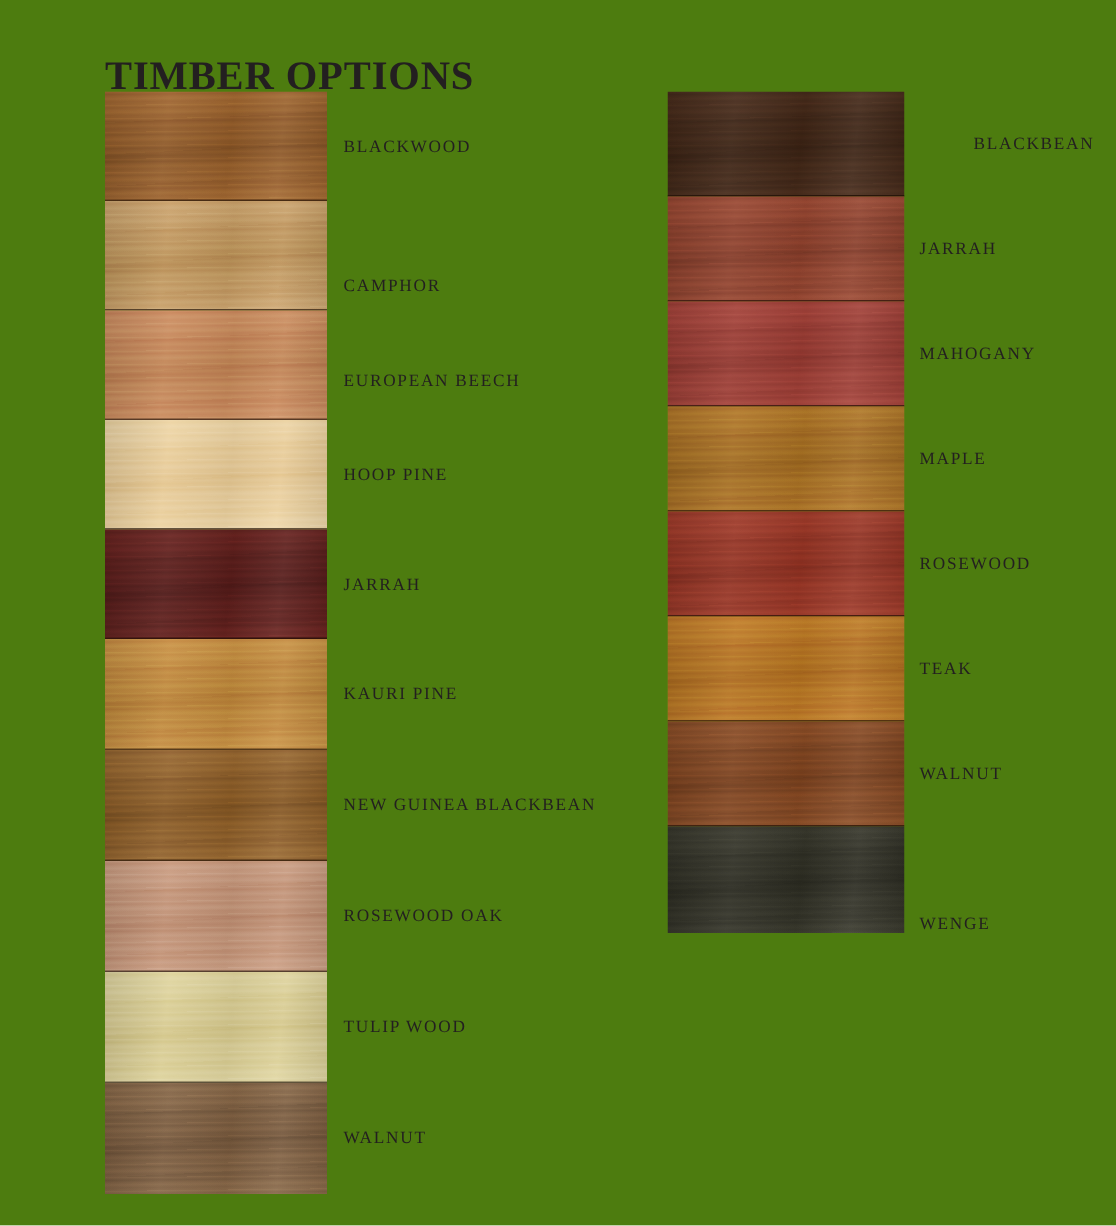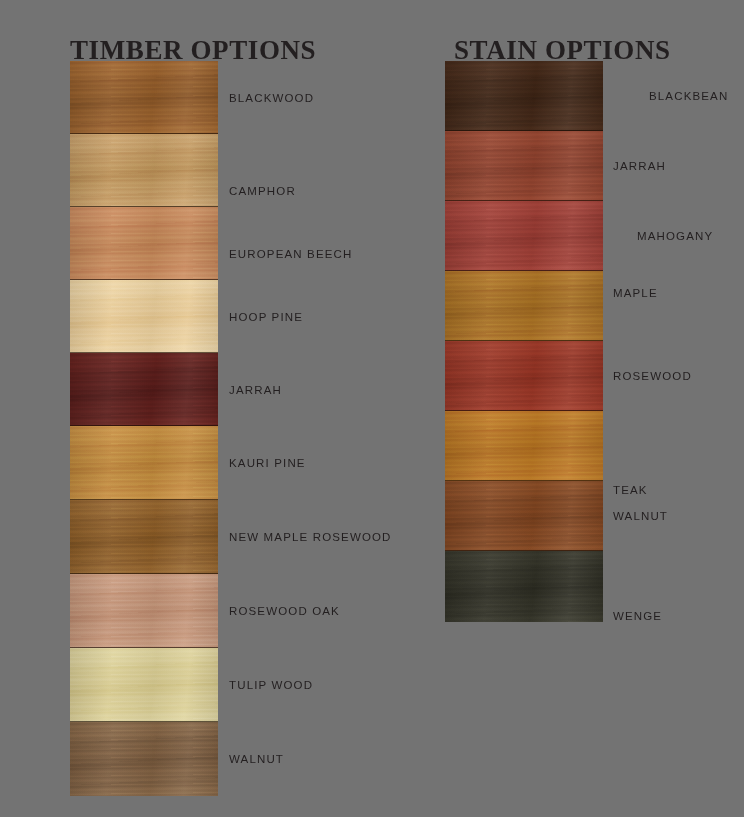--- a/index.html
+++ b/index.html
@@ -13,21 +13,21 @@
     height: 817px;
     font-family: "Liberation Sans", sans-serif;
     position: relative;
     overflow: hidden;
   }
 
   .board {
     position: relative;
     width: 744px;
     height: 817px;
-    background: #737373;
+    background: #4d7c0f;
   }
 
   
   .column {
     position: absolute;
   }
   #timber-column  { left: 0px;   top: 0px; width: 420px; height: 817px; }
   #stain-column   { left: 375px; top: 0px; width: 369px; height: 817px; }
 
   .column-title {
@@ -105,21 +105,21 @@
       rgba(255,255,255,0.06) 28%,
       rgba(0,0,0,0.05) 56%,
       rgba(255,255,255,0.07) 78%,
       rgba(0,0,0,0.10) 100%);
     pointer-events: none;
   }
 
   
   .swatch-label {
     position: absolute;
-    font-family: Liberation Sans, sans-serif;
+    font-family: Liberation Serif, serif;
     font-size: 11.5px;
     letter-spacing: 1.15px;
     color: #231f20;
     white-space: nowrap;
     line-height: 1;
   }
   #timber-column .swatch-label { left: 229px; }
   #stain-column  .swatch-label { left: 238px; }
 </style>
 </head>
@@ -141,42 +141,41 @@
         <div class="swatch" style="height: 74px; background: linear-gradient(174deg, rgb(226, 216, 164) 0%, rgb(214, 201, 142) 52%, rgb(226, 216, 164) 100%);"></div>
         <div class="swatch" style="height: 74px; background: linear-gradient(174deg, rgb(138, 106, 74) 0%, rgb(118, 88, 60) 52%, rgb(138, 106, 74) 100%);"></div>
       </div>
     <div class="label-stack" id="timber-labels"></div>
   <div class="swatch-label" style="top: 92.5px;">BLACKWOOD</div>
       <div class="swatch-label" style="top: 165.5px; margin-top: 20px;">CAMPHOR</div>
       <div class="swatch-label" style="top: 249px;">EUROPEAN BEECH</div>
       <div class="swatch-label" style="top: 311.5px;">HOOP PINE</div>
       <div class="swatch-label" style="top: 384.5px;">JARRAH</div>
       <div class="swatch-label" style="top: 458px; text-align: right;">KAURI PINE</div>
-      <div class="swatch-label" style="top: 532px;">NEW MAPLE ROSEWOOD</div>
+      <div class="swatch-label" style="top: 532px;">NEW GUINEA BLACKBEAN</div>
       <div class="swatch-label" style="top: 606px;">ROSEWOOD OAK</div>
       <div class="swatch-label" style="top: 680px;">TULIP WOOD</div>
       <div class="swatch-label" style="top: 754px;">WALNUT</div>
     </section>
 
   <section class="column" id="stain-column">
-    <h2 class="column-title">STAIN OPTIONS</h2>
     <div class="swatch-stack" id="stain-stack">
         <div class="swatch" style="height: 70px; background: linear-gradient(174deg, rgb(74, 45, 28) 0%, rgb(58, 34, 19) 52%, rgb(74, 45, 28) 100%);"></div>
         <div class="swatch" style="height: 70px; background: linear-gradient(174deg, rgb(156, 74, 52) 0%, rgb(135, 61, 42) 52%, rgb(156, 74, 52) 100%);"></div>
         <div class="swatch" style="height: 70px; background: linear-gradient(174deg, rgb(168, 69, 60) 0%, rgb(147, 56, 48) 52%, rgb(168, 69, 60) 100%);"></div>
         <div class="swatch" style="height: 70px; background: linear-gradient(174deg, rgb(180, 121, 42) 0%, rgb(160, 106, 32) 52%, rgb(180, 121, 42) 100%);"></div>
         <div class="swatch" style="height: 70px; background: linear-gradient(174deg, rgb(163, 61, 44) 0%, rgb(142, 48, 33) 52%, rgb(163, 61, 44) 100%);"></div>
         <div class="swatch" style="height: 70px; background: linear-gradient(174deg, rgb(196, 127, 42) 0%, rgb(176, 111, 31) 52%, rgb(196, 127, 42) 100%);"></div>
         <div class="swatch" style="height: 70px; background: linear-gradient(174deg, rgb(141, 79, 40) 0%, rgb(121, 64, 29) 52%, rgb(141, 79, 40) 100%);"></div>
         <div class="swatch" style="height: 71px; background: linear-gradient(174deg, rgb(58, 58, 46) 0%, rgb(43, 43, 33) 52%, rgb(58, 58, 46) 100%);"></div>
       </div>
     <div class="label-stack" id="stain-labels"></div>
   <div class="swatch-label" style="top: 91px; margin-left: 36px;">BLACKBEAN</div>
       <div class="swatch-label" style="top: 161px;">JARRAH</div>
-      <div class="swatch-label" style="top: 231px; margin-left: 24px;">MAHOGANY</div>
-      <div class="swatch-label" style="top: 288px;">MAPLE</div>
+      <div class="swatch-label" style="top: 231px;">MAHOGANY</div>
+      <div class="swatch-label" style="top: 301px;">MAPLE</div>
       <div class="swatch-label" style="top: 371px;">ROSEWOOD</div>
-      <div class="swatch-label" style="top: 441px; margin-top: 44px;">TEAK</div>
+      <div class="swatch-label" style="top: 441px;">TEAK</div>
       <div class="swatch-label" style="top: 511px;">WALNUT</div>
       <div class="swatch-label" style="top: 611px;">WENGE</div>
     </section>
 
 </div>
 
 </body></html>

